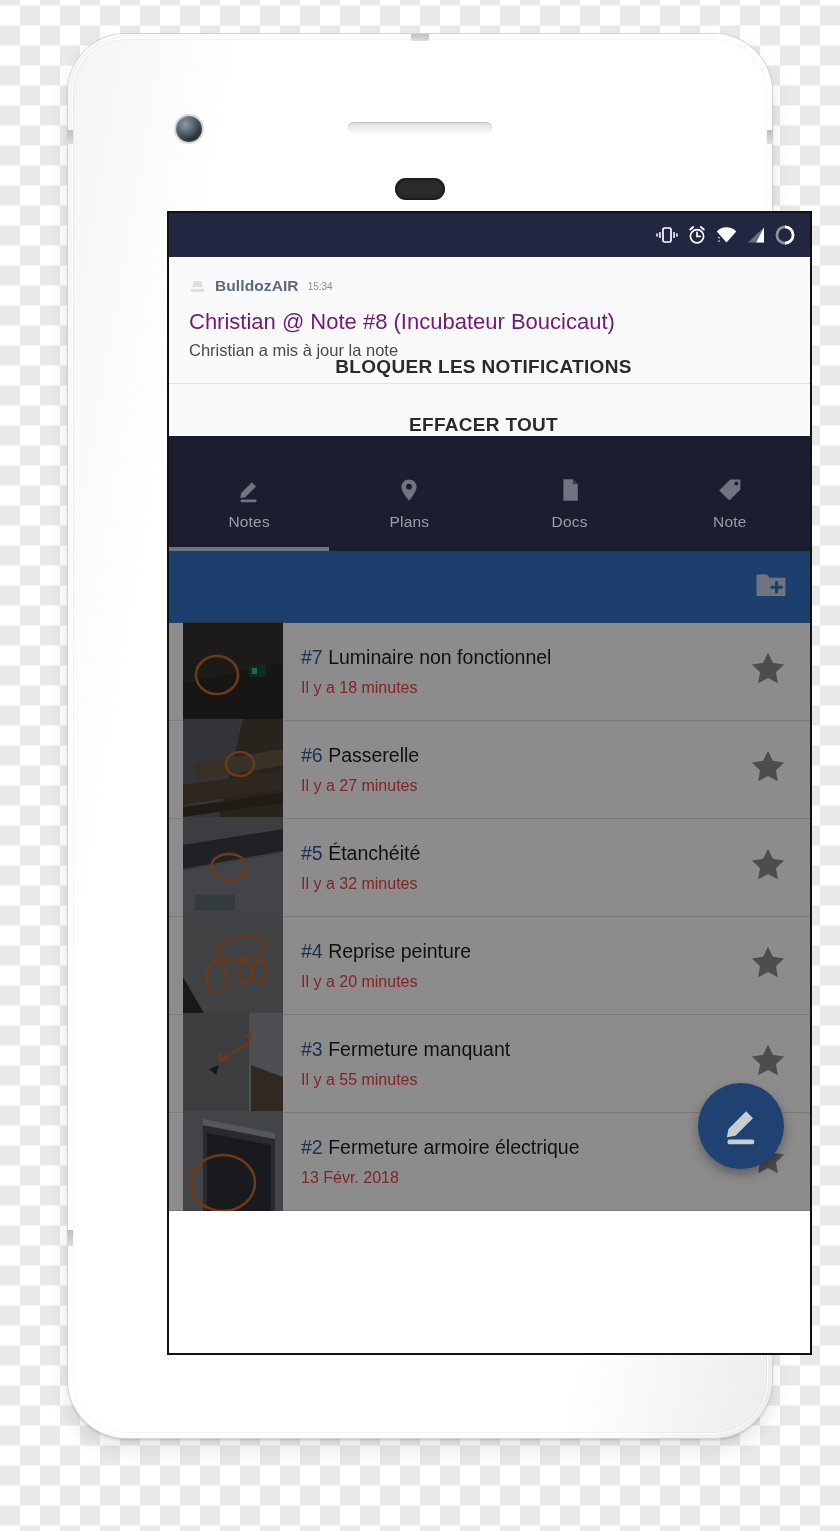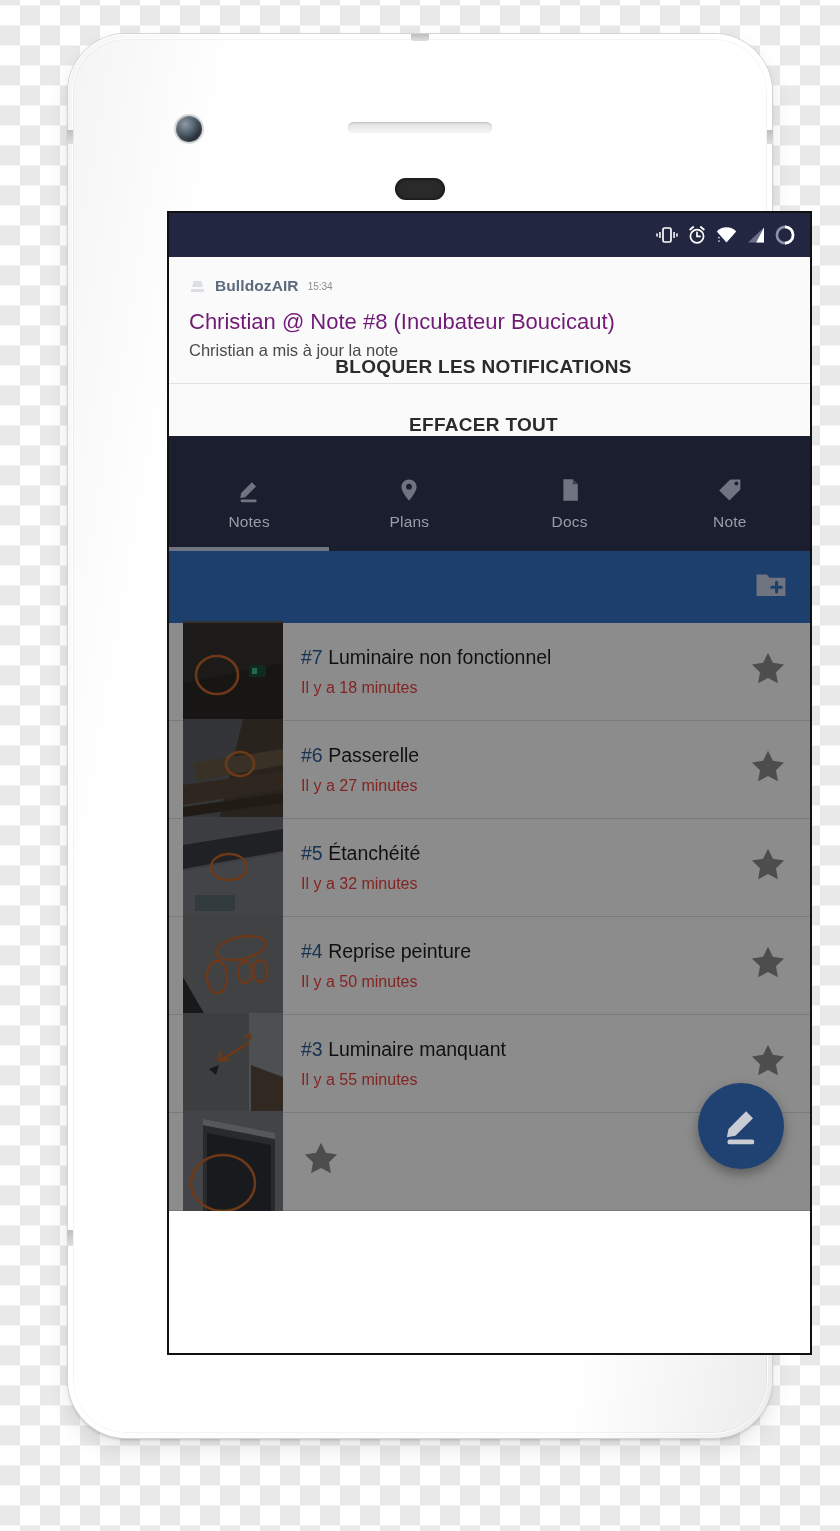--- a/index.html
+++ b/index.html
@@ -315,21 +315,21 @@
             <ellipse cx="34" cy="62" rx="10" ry="16" fill="none" stroke="#c6682c" stroke-width="2.3"></ellipse>
             <ellipse cx="62" cy="57" rx="7" ry="11" fill="none" stroke="#c6682c" stroke-width="2.3"></ellipse>
             <ellipse cx="77" cy="56" rx="7" ry="11" fill="none" stroke="#c6682c" stroke-width="2.3"></ellipse>
           </svg>
         </div>
         <div class="row-text">
           <div class="row-title">
             <span class="num">#4</span>
             <span>Reprise peinture</span>
           </div>
-          <div class="row-sub">Il y a 50 minutes</div>
+          <div class="row-sub">Il y a 20 minutes</div>
         </div>
         <span class="star">
           <svg width="40" height="40" viewBox="0 0 24 24">
               <path d="M12 2.2 l2.95 6.1 6.7.95 -4.85 4.7 1.15 6.65 L12 17.45 6.05 20.6 l1.15-6.65 L2.35 9.25 l6.7-.95 Z" fill="#8d8d8d"></path>
             </svg>
         </span>
       </div>
 
       <div class="row">
         <div class="thumb">
@@ -339,41 +339,48 @@
             <path d="M68 52 L100 64 V100 H68 Z" fill="#5a4b3c"></path>
             <path d="M36 48 L66 30" stroke="#c6682c" stroke-width="2.6"></path>
             <path d="M36 48 l10 -2 M36 48 l2 -10" stroke="#c6682c" stroke-width="2.6" fill="none"></path>
             <path d="M62 24 q8 -6 4 4" stroke="#c6682c" stroke-width="2.4" fill="none"></path>
             <path d="M26 56 l10 -4 l-3 10 Z" fill="#2c2e32"></path>
           </svg>
         </div>
         <div class="row-text">
           <div class="row-title">
             <span class="num">#3</span>
-            <span>Luminaire manquant</span>
+            <span>Fermeture manquant</span>
           </div>
           <div class="row-sub">Il y a 55 minutes</div>
         </div>
         <span class="star">
           <svg width="40" height="40" viewBox="0 0 24 24">
               <path d="M12 2.2 l2.95 6.1 6.7.95 -4.85 4.7 1.15 6.65 L12 17.45 6.05 20.6 l1.15-6.65 L2.35 9.25 l6.7-.95 Z" fill="#8d8d8d"></path>
             </svg>
         </span>
       </div>
 
       <div class="row">
         <div class="thumb">
           <svg viewBox="0 0 100 100" preserveAspectRatio="none">
             <rect width="100" height="100" fill="#7b7d82"></rect>
             <path d="M20 14 L92 28 V100 H20 Z" fill="#4b4d52"></path>
             <path d="M24 22 L88 34 V100 H24 Z" fill="#2f3136"></path>
             <path d="M20 14 L92 28 L92 22 L20 8 Z" fill="#9ba0a6"></path>
             <ellipse cx="40" cy="72" rx="32" ry="28" fill="none" stroke="#c6682c" stroke-width="2.5"></ellipse>
           </svg>
         </div>
+        <div class="row-text">
+          <div class="row-title">
+            <span class="num">#2</span>
+            <span>Fermeture armoire électrique</span>
+          </div>
+          <div class="row-sub">13 Févr. 2018</div>
+        </div>
         <span class="star">
           <svg width="40" height="40" viewBox="0 0 24 24">
               <path d="M12 2.2 l2.95 6.1 6.7.95 -4.85 4.7 1.15 6.65 L12 17.45 6.05 20.6 l1.15-6.65 L2.35 9.25 l6.7-.95 Z" fill="#8d8d8d"></path>
             </svg>
         </span>
       </div>
 
       <div id="dim"></div>
 
       <div id="fab">

